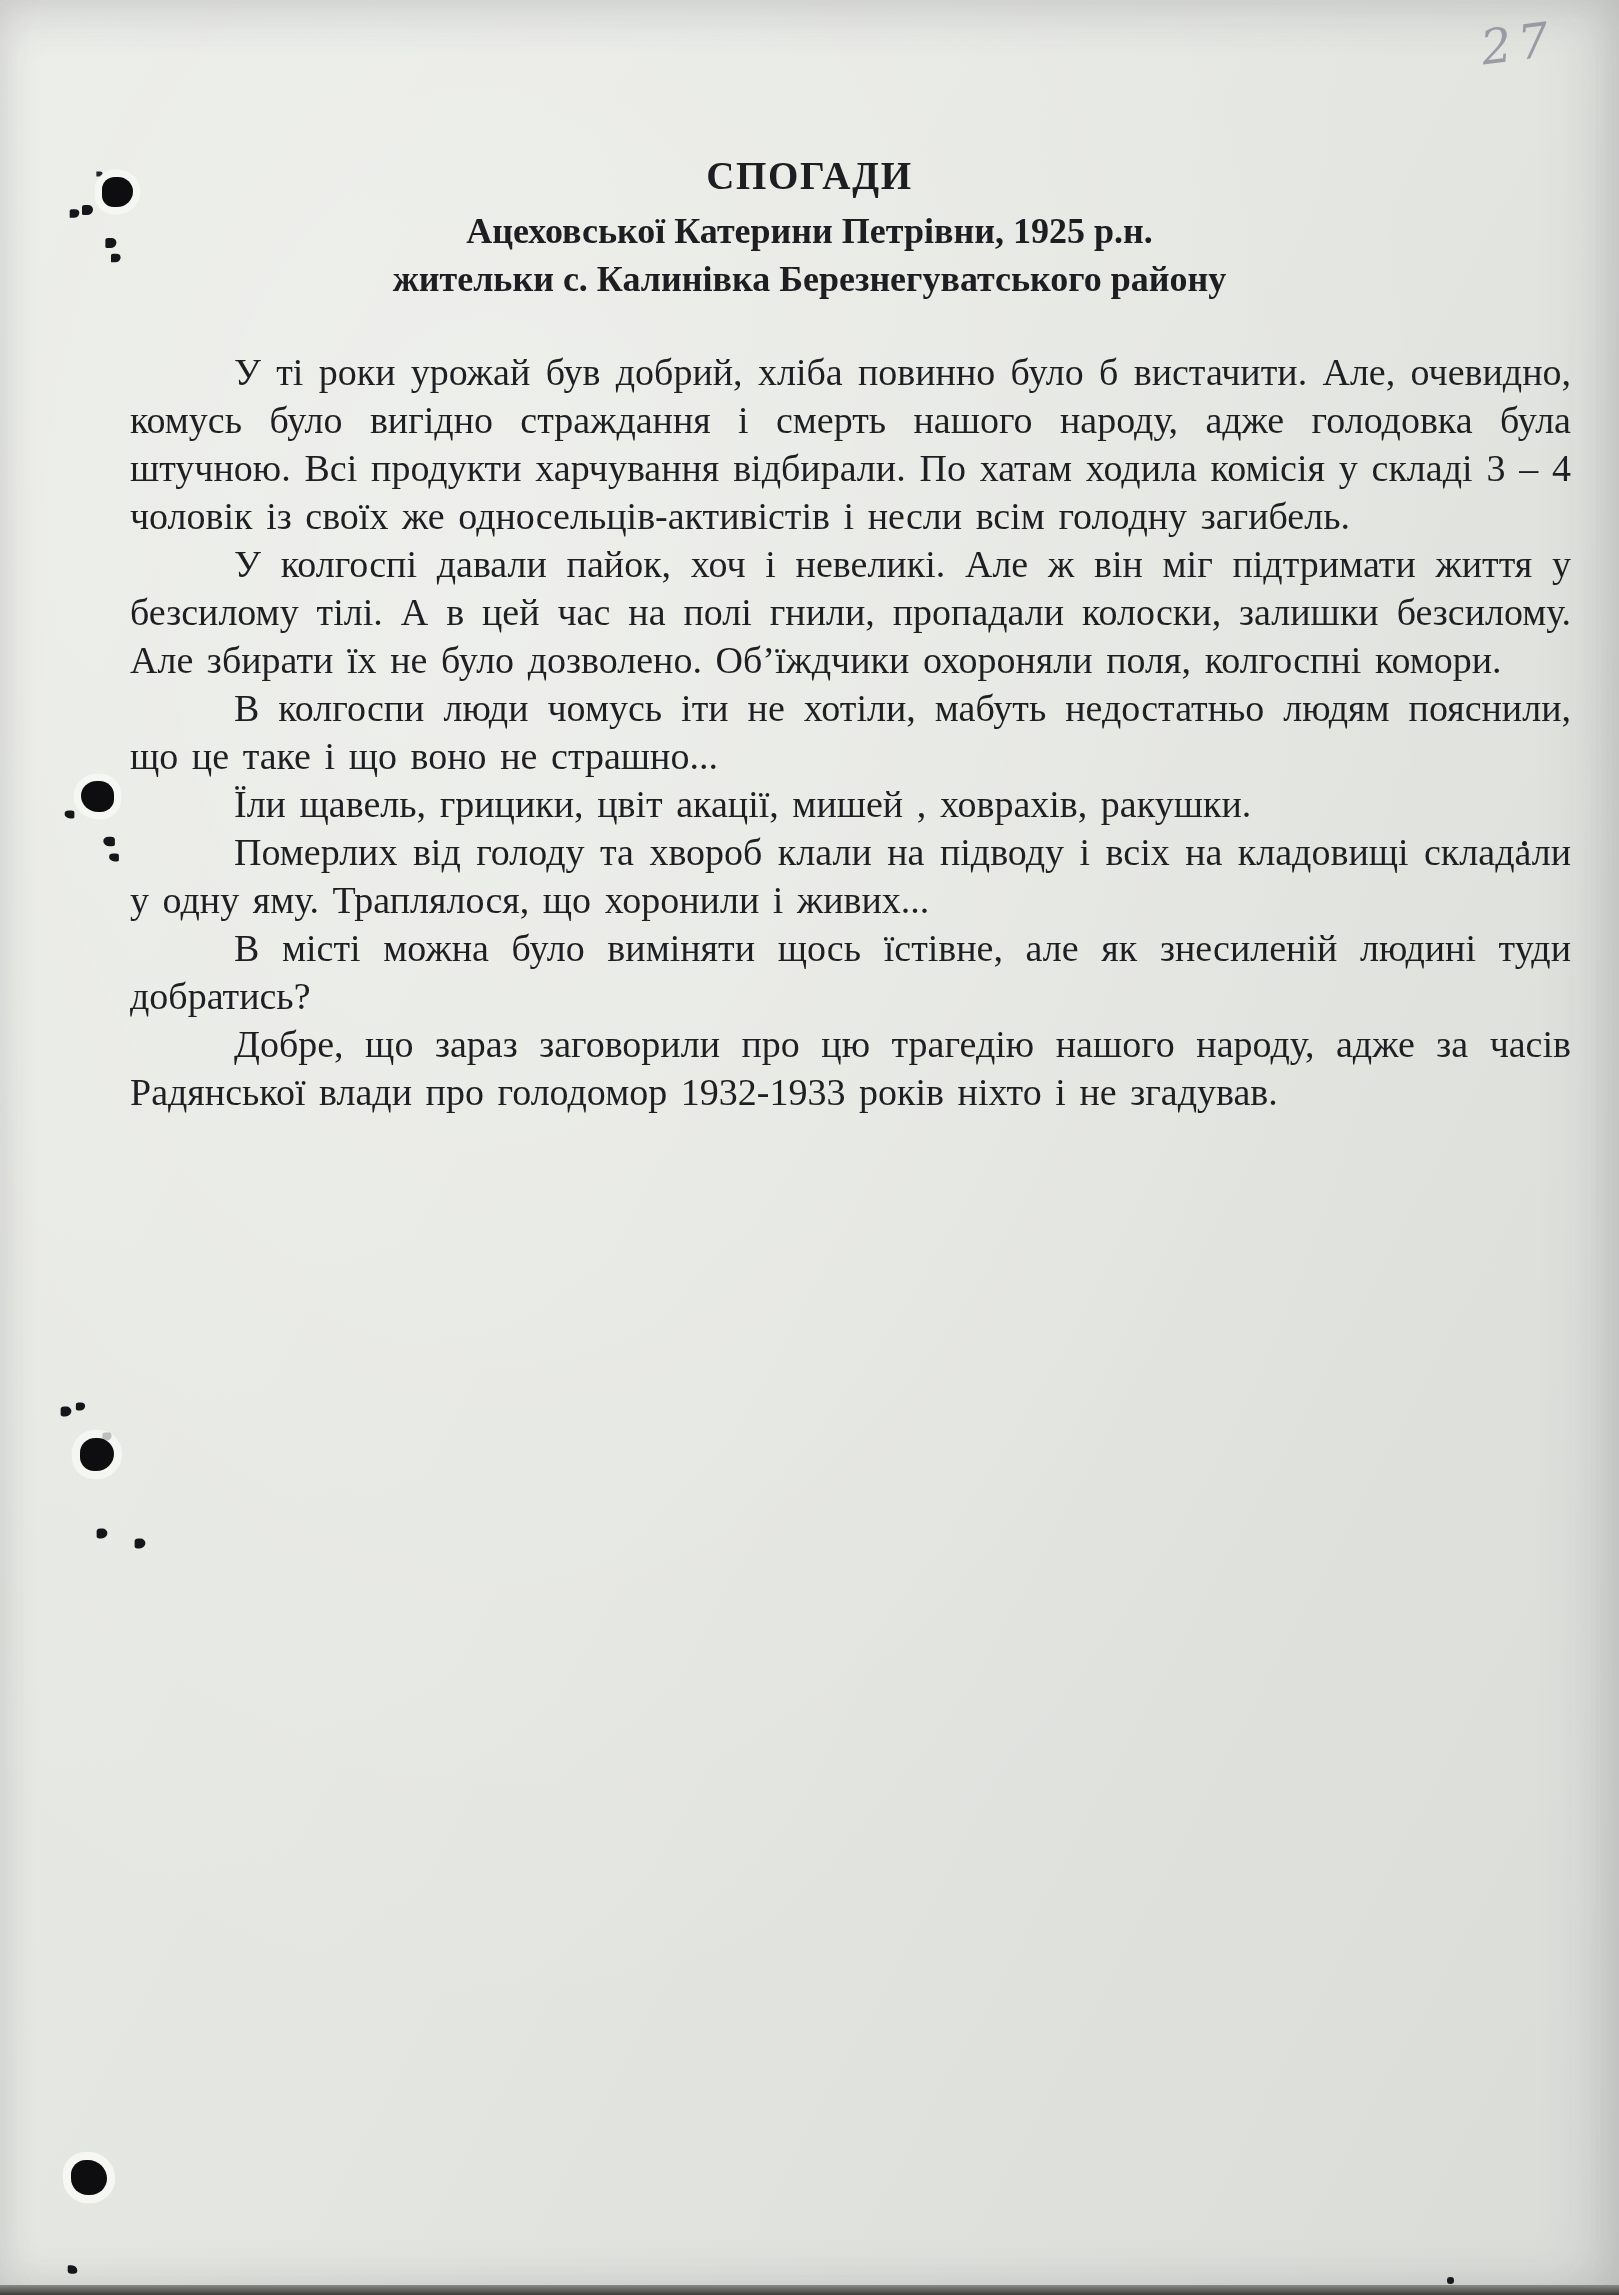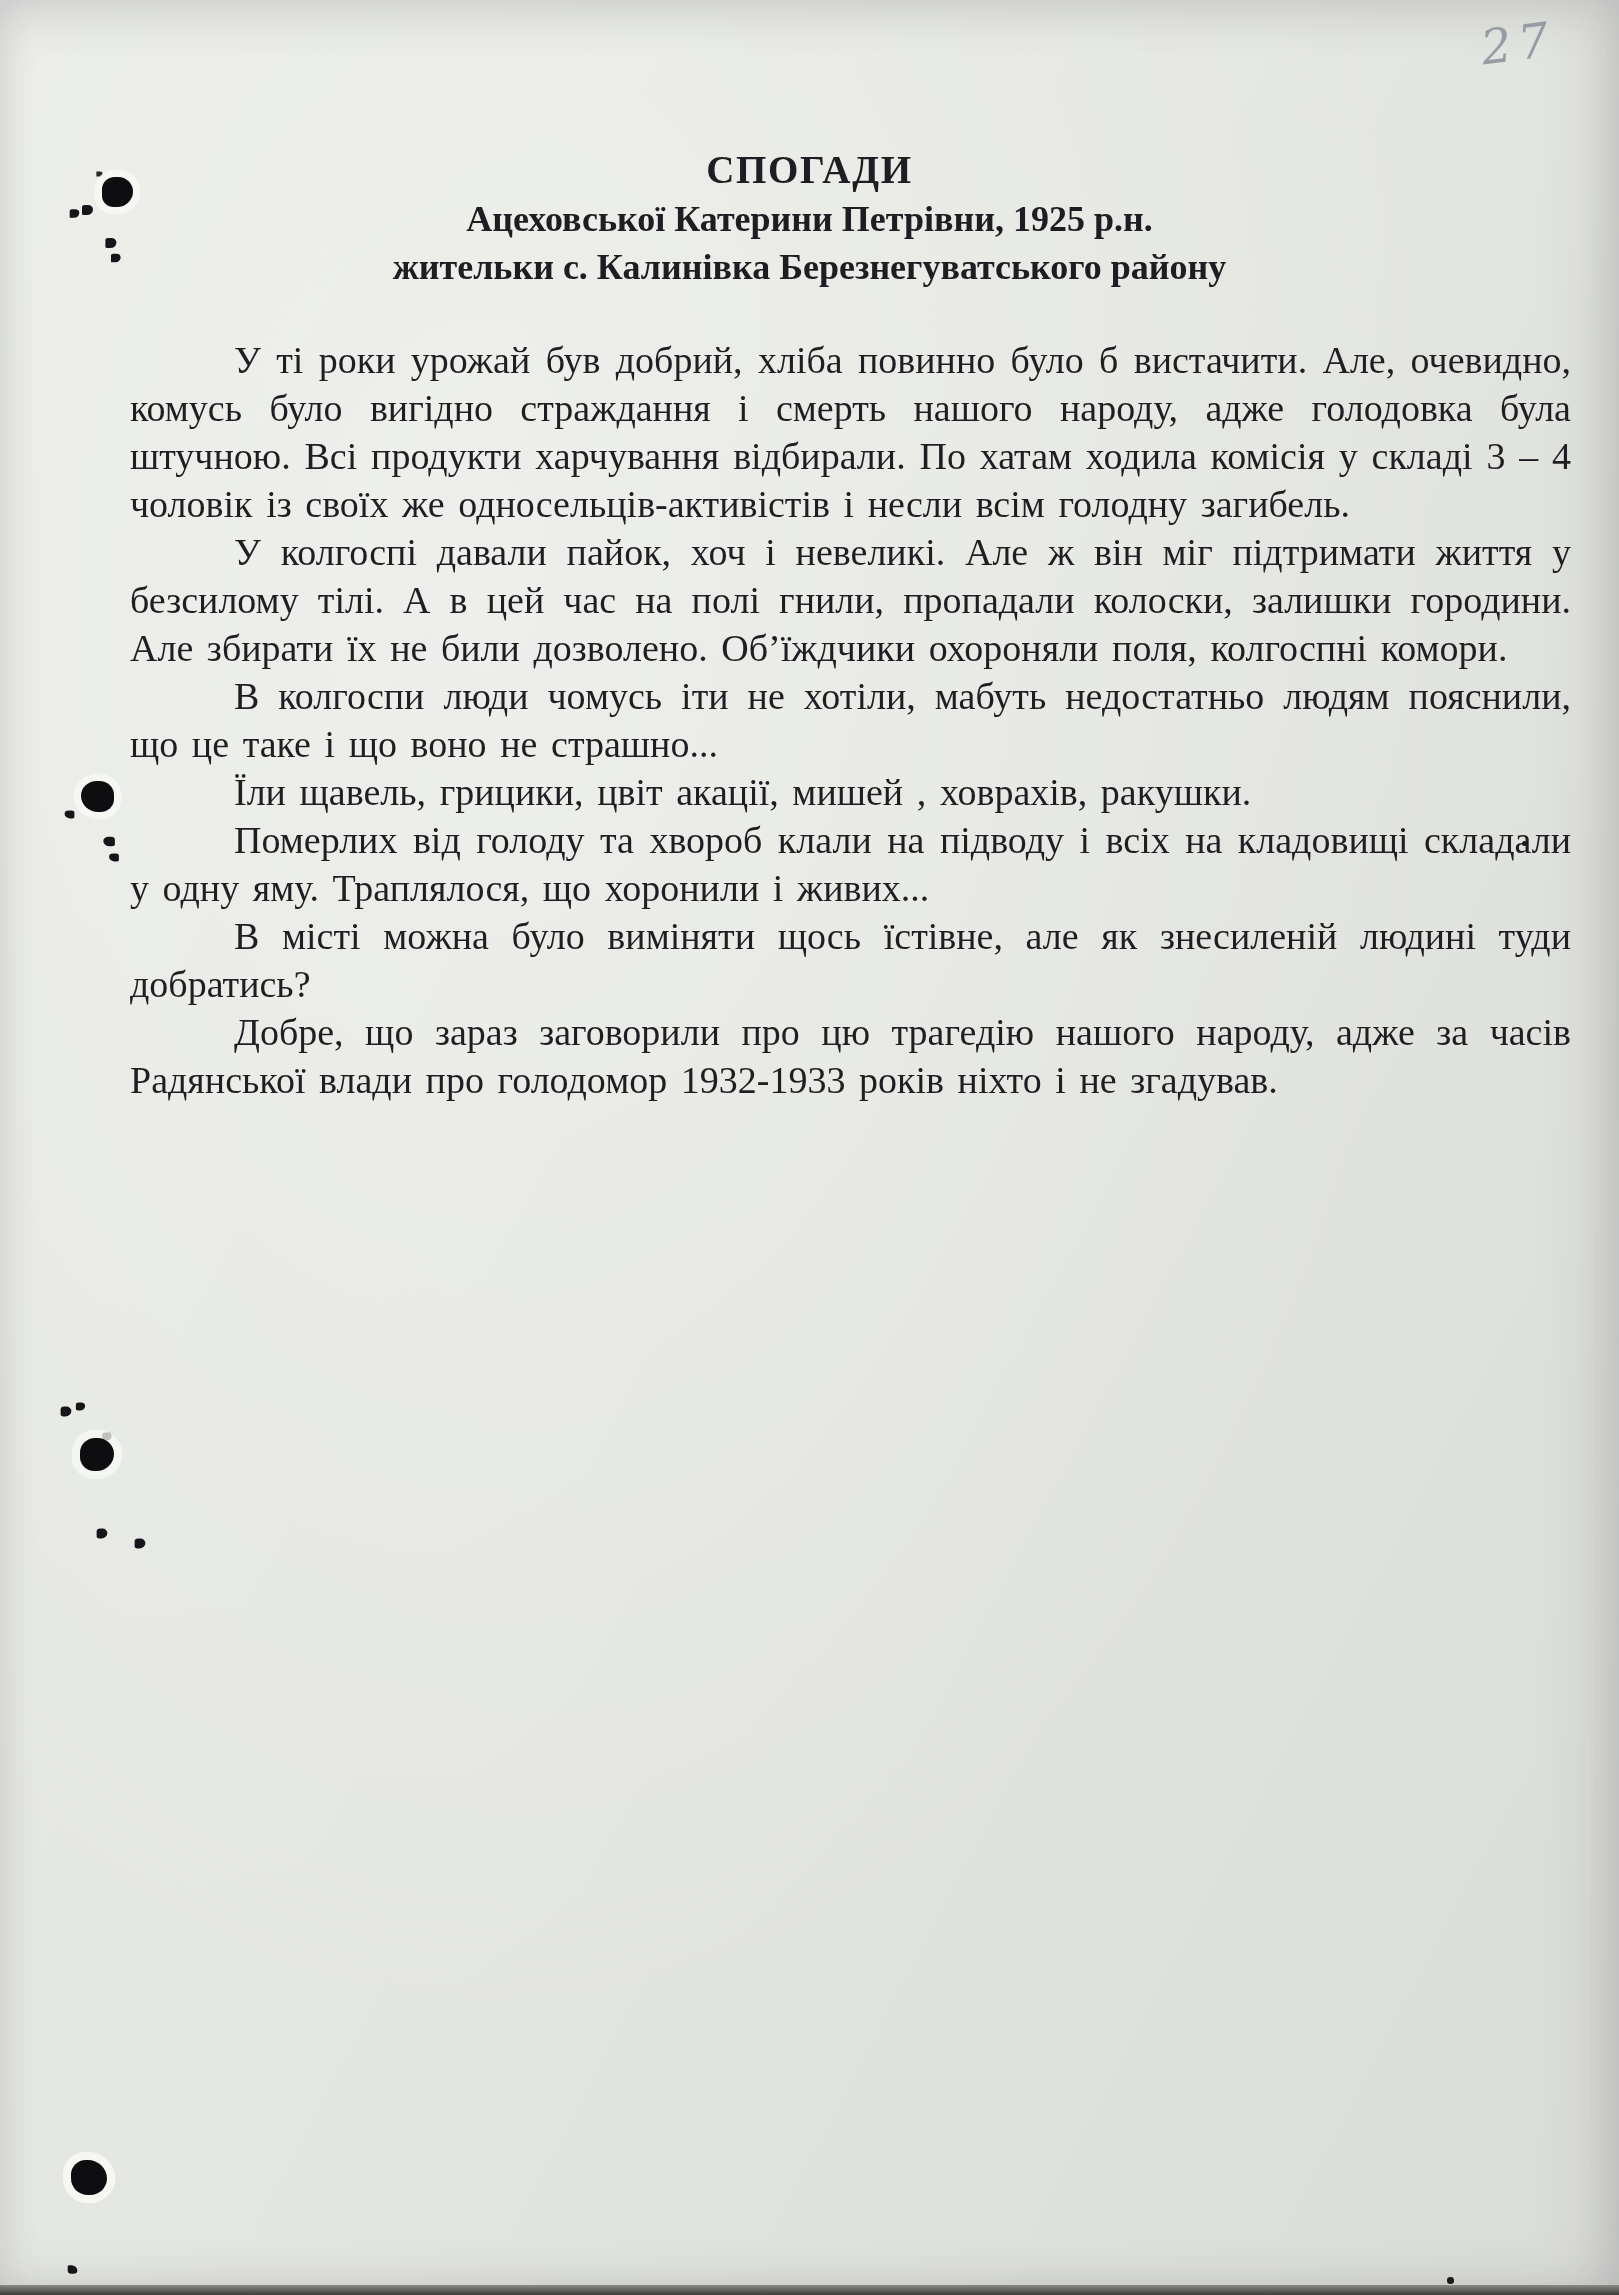--- a/index.html
+++ b/index.html
@@ -37,21 +37,21 @@
   
   .header {
     padding-top: 145px;
     text-align: center;
     color: #1d1d22;
   }
   .title {
     font-size: 39px;
     font-weight: bold;
     letter-spacing: 1.7px;
-    margin: 2px;
+    margin: 8px;
     line-height: 46px;
   }
   .subtitle {
     font-size: 36px;
     font-weight: bold;
     margin: 0;
     line-height: 48px;
   }
   
   .memoir {
@@ -134,21 +134,21 @@
   <div class="pagenum">27</div>
 
   <div class="header">
     <h1 class="title">СПОГАДИ</h1>
     <p class="subtitle">Ацеховської Катерини Петрівни, 1925 р.н.</p>
     <p class="subtitle">жительки с. Калинівка Березнегуватського району</p>
   </div>
 
   <article class="memoir">
       <p class="para">У ті роки урожай був добрий, хліба повинно було б вистачити. Але, очевидно, комусь було вигідно страждання і смерть нашого народу, адже голодовка була штучною. Всі продукти харчування відбирали. По хатам ходила комісія у складі 3 – 4 чоловік із своїх же односельців-активістів і несли всім голодну загибель.</p>
-      <p class="para">У колгоспі давали пайок, хоч і невеликі. Але ж він міг підтримати життя у безсилому тілі. А в цей час на полі гнили, пропадали колоски, залишки городини. Але збирати їх не били дозволено. Об’їждчики охороняли поля, колгоспні комори.</p>
+      <p class="para">У колгоспі давали пайок, хоч і невеликі. Але ж він міг підтримати життя у безсилому тілі. А в цей час на полі гнили, пропадали колоски, залишки безсилому. Але збирати їх не було дозволено. Об’їждчики охороняли поля, колгоспні комори.</p>
       <p class="para">В колгоспи люди чомусь іти не хотіли, мабуть недостатньо людям пояснили, що це таке і що воно не страшно...</p>
       <p class="para">Їли щавель, грицики, цвіт акації, мишей , ховрахів, ракушки.</p>
       <p class="para">Померлих від голоду та хвороб клали на підводу і всіх на кладовищі складали у одну яму. Траплялося, що хоронили і живих...</p>
       <p class="para">В місті можна було виміняти щось їстівне, але як знесиленій людині туди добратись?</p>
       <p class="para">Добре, що зараз заговорили про цю трагедію нашого народу, адже за часів Радянської влади про голодомор 1932-1933 років ніхто і не згадував.</p>
     </article>
 
   <div class="blot blot-1"></div>
   <div class="blot blot-2"></div>
   <div class="blot blot-3"></div>

